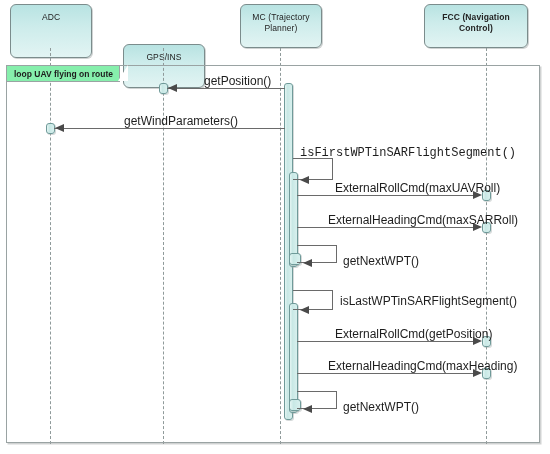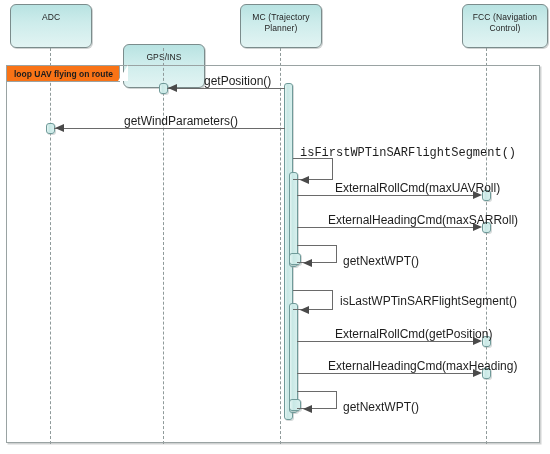--- a/index.html
+++ b/index.html
@@ -52,21 +52,21 @@
   .fragment {
     position: absolute;
     box-sizing: border-box;
     border: 1px solid #9aa3a3;
     background: transparent;
     box-shadow: 1.5px 1.5px 0 rgba(150,155,155,0.45);
   }
   .fragment-tab {
     position: absolute;
     box-sizing: border-box;
-    background: #f97316;
+    background: #86efac;
     border-right: 1px solid #9aa3a3;
     border-bottom: 1px solid #9aa3a3;
     display: flex;
     align-items: center;
     padding-left: 7px;
     font-size: 8.5px;
     font-weight: bold;
     color: #1d1d1d;
   }
   .fragment-tab::after {
@@ -131,33 +131,33 @@
     border: 1px solid #6a6a6a;
     border-left: none;
     background: transparent;
   }
 </style>
 </head>
 <body>
 
 <div id="canvas">
 
-  <div class="lifeline-head" style="left:10px; top:4px; width:82px; height:44px;">
+  <div class="lifeline-head" style="left:10px; top:4px; width:82px; height:54px;">
     <span>ADC</span>
   </div>
 
   <div class="lifeline-head" style="left:123px; top:4px; width:82px; height:44px;margin-top:40px;">
     <span>GPS/INS</span>
   </div>
 
   <div class="lifeline-head" style="left:240px; top:4px; width:82px; height:44px;">
     <span>MC (Trajectory Planner)</span>
   </div>
 
-  <div class="lifeline-head" style="left:462px; top:4px; width:86px; height:44px;">
+  <div class="lifeline-head" style="left:424px; top:4px; width:104px; height:44px;font-weight:bold;">
     <span>FCC (Navigation Control)</span>
   </div>
 
   <div class="lifeline" style="left:50px; top:48px; height:396px;"></div>
   <div class="lifeline" style="left:163px; top:48px; height:396px;"></div>
   <div class="lifeline" style="left:280px; top:48px; height:396px;"></div>
   <div class="lifeline" style="left:486px; top:48px; height:396px;"></div>
 
   <div class="fragment" style="left:6px; top:65px; width:534px; height:378px;"></div>
 

